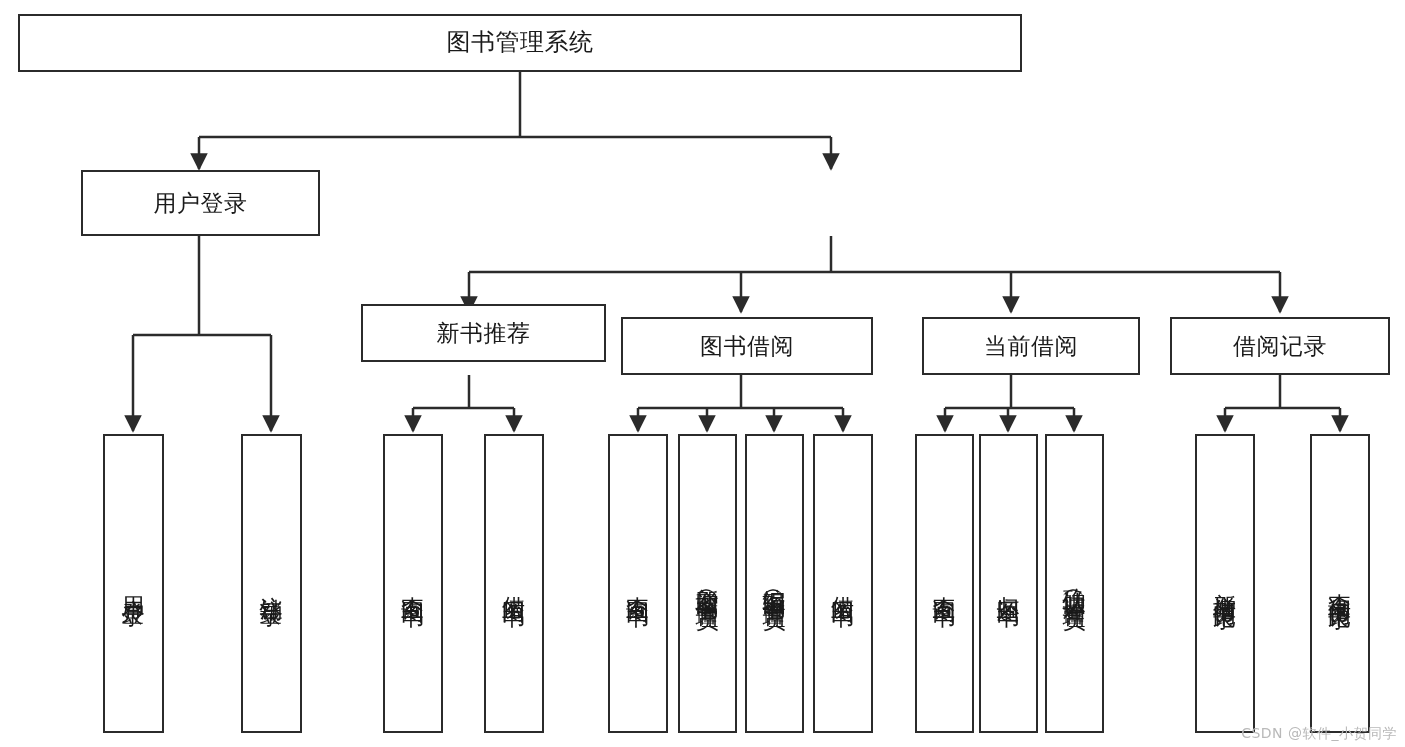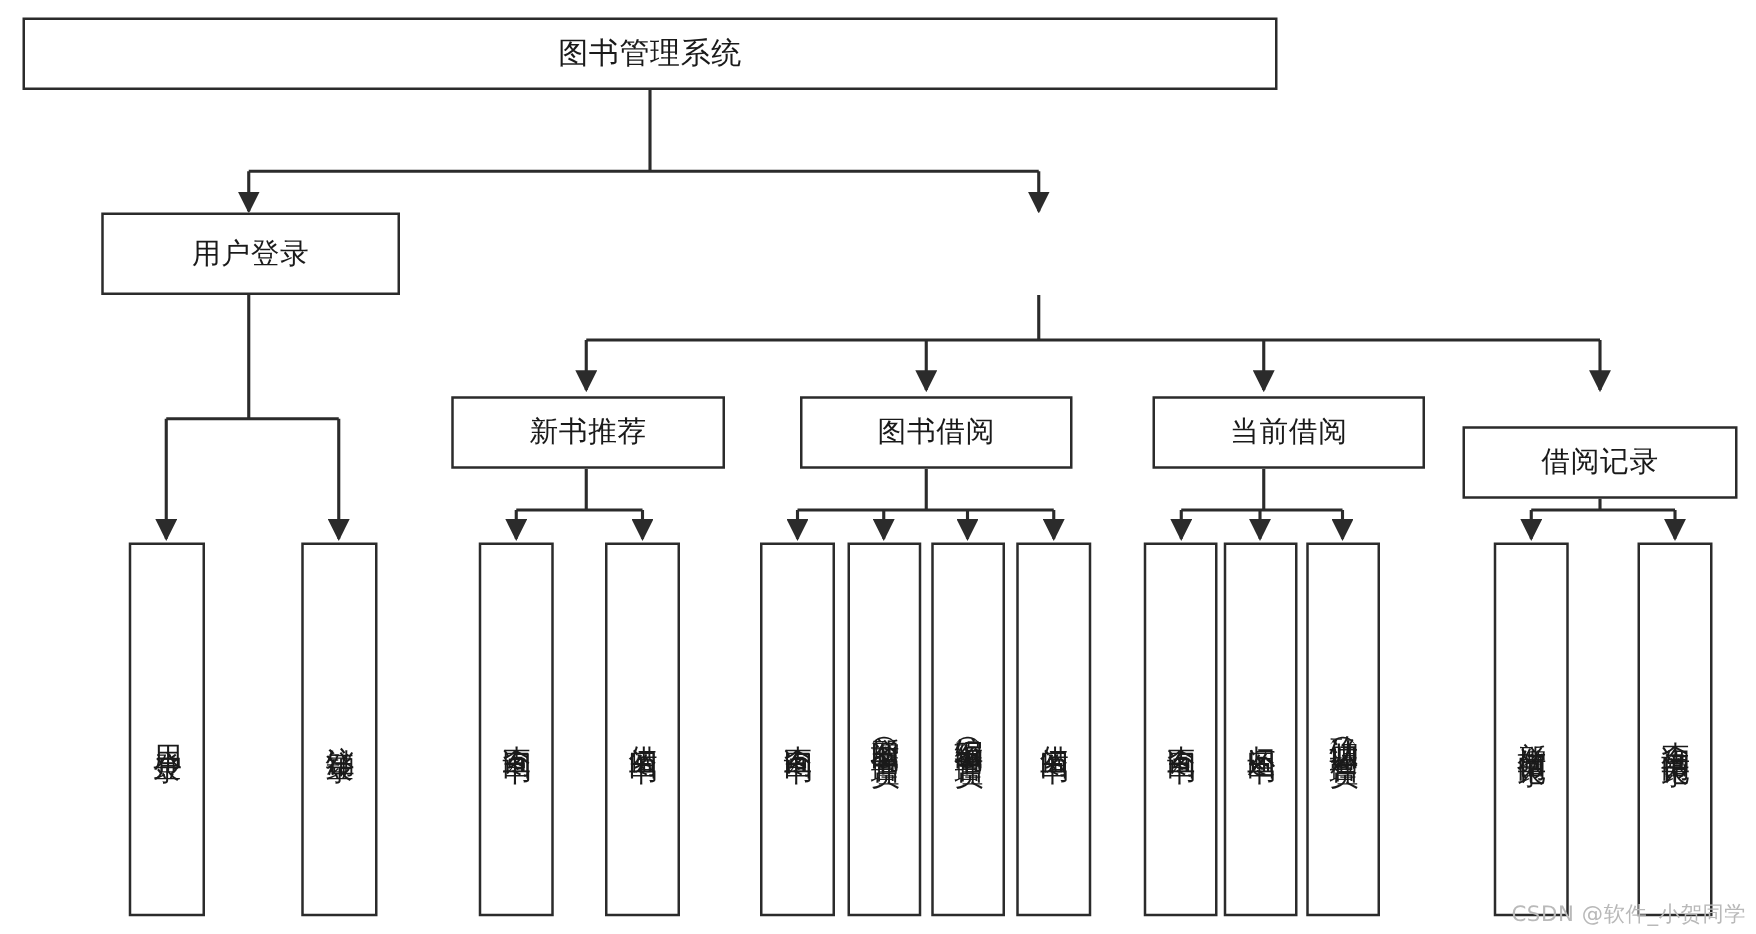--- a/index.html
+++ b/index.html
@@ -54,21 +54,21 @@
     text-orientation: upright;
     font-size: 23px;
     letter-spacing: 3px;
     max-height: 96%;
   }
   #root-node .label { font-size: 24px; }
   .watermark {
     position: absolute;
     right: 8px;
     bottom: 4px;
-    font-size: 17px;
+    font-size: 14px;
     color: #b9b9b9;
     letter-spacing: 0.5px;
     white-space: nowrap;
   }
 </style>
 </head>
 <body>
 
 <div id="canvas">
 
@@ -123,30 +123,30 @@
   </svg>
 
   <div class="node horiz" id="root-node" style="left:18px; top:14px; width:1004px; height:58px;">
     <span class="label">图书管理系统</span>
   </div>
 
   <div class="node horiz" style="left:81px; top:170px; width:239px; height:66px;">
     <span class="label">用户登录</span>
   </div>
 
-  <div class="node horiz" style="left:361px; top:317px; width:219px; height:58px;">
+  <div class="node horiz" style="left:361px; top:304px; width:245px; height:58px;">
     <span class="label">新书推荐</span>
   </div>
-  <div class="node horiz" style="left:640px; top:317px; width:218px; height:58px;">
+  <div class="node horiz" style="left:621px; top:317px; width:252px; height:58px;">
     <span class="label">图书借阅</span>
   </div>
   <div class="node horiz" style="left:902px; top:317px; width:218px; height:58px;margin-left:20px;">
     <span class="label">当前借阅</span>
   </div>
-  <div class="node horiz" style="left:1170px; top:317px; width:220px; height:58px;margin-top:24px;">
+  <div class="node horiz" style="left:1170px; top:317px; width:220px; height:58px;">
     <span class="label">借阅记录</span>
   </div>
 
   <div class="node vert" style="left:103px; top:434px; width:61px; height:299px;">
     <span class="label">用户登录</span>
   </div>
   <div class="node vert" style="left:241px; top:434px; width:61px; height:299px;">
     <span class="label">注销登录</span>
   </div>
 

